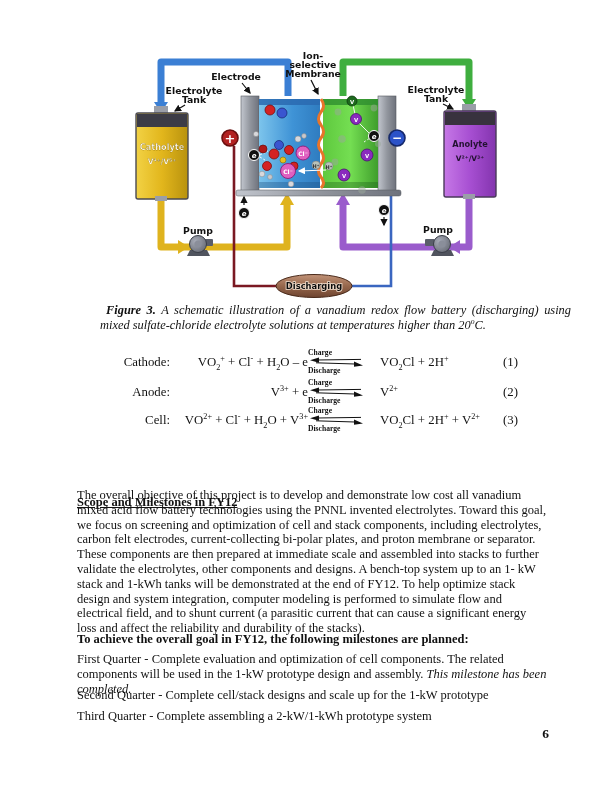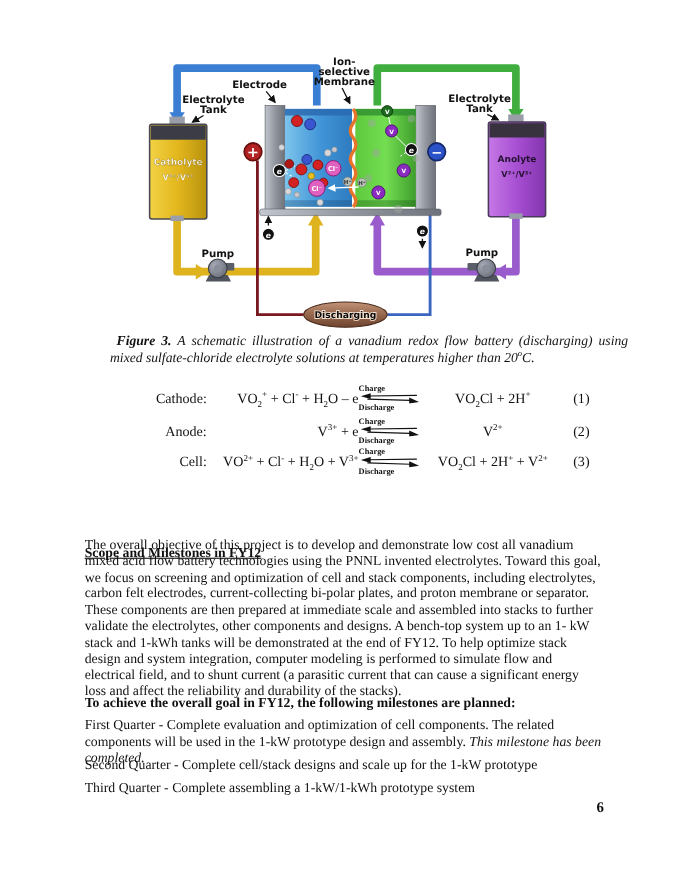--- a/index.html
+++ b/index.html
@@ -6,28 +6,28 @@
   #page{position:relative;width:612px;height:792px;background:#ffffff;margin:0 auto;
         font-family:"Liberation Serif","DejaVu Serif",serif;color:#111;overflow:hidden;}
   
   #fig-wrap{position:absolute;left:86px;top:44px;width:440px;height:258px;}
   
   #caption{position:absolute;left:77px;top:303px;width:471px;font-size:12.4px;line-height:14.9px;
            font-style:italic;text-align:justify;text-indent:6px;margin-left:23px;}
   #caption .cap-prefix{font-weight:bold;}
   #caption sup{font-size:0.62em;line-height:0;}
   
-  .eqrow{position:absolute;left:118px;width:418px;height:26px;display:flex;align-items:center;
+  .eqrow{position:absolute;left:100px;width:418px;height:26px;display:flex;align-items:center;
          font-size:12.8px;white-space:nowrap;}
   .eqrow sup,.eqrow sub{font-size:0.64em;line-height:0;}
   .eq-label{flex:0 0 70px;text-align:right;}
   .eq-lhs{flex:0 0 138px;text-align:right;}
   .eq-arrow{flex:0 0 64px;display:flex;flex-direction:column;align-items:flex-start;line-height:1;}
   .eq-arrow .arrow-word{font-size:7.6px;font-weight:bold;}
-  .eq-rhs{flex:1 1 auto;text-align:center;padding-left:8px;}
+  .eq-rhs{flex:1 1 auto;text-align:left;padding-left:8px;}
   .eq-num{flex:0 0 38px;text-align:right;}
   
   .bodyblock{position:absolute;left:77px;width:471px;font-size:12.5px;line-height:14.8px;}
   #heading{top:451px;font-weight:bold;text-decoration:underline;margin-top:44px;}
   #para1{top:488px;}
   #para2{top:632px;font-weight:bold;}
   #milestone-1{top:652px;}
   #milestone-2{top:688px;}
   #milestone-3{top:709px;}
   .it{font-style:italic;}
@@ -316,16 +316,16 @@
   <div id="heading" class="bodyblock">Scope and Milestones in FY12</div>
 
   <div id="para1" class="bodyblock">The overall objective of this project is to develop and demonstrate low cost all vanadium mixed acid flow battery technologies using the PNNL invented electrolytes. Toward this goal, we focus on screening and optimization of cell and stack components, including electrolytes, carbon felt electrodes, current-collecting bi-polar plates, and proton membrane or separator. These components are then prepared at immediate scale and assembled into stacks to further validate the electrolytes, other components and designs. A bench-top system up to an 1- kW stack and 1-kWh tanks will be demonstrated at the end of FY12. To help optimize stack design and system integration, computer modeling is performed to simulate flow and electrical field, and to shunt current (a parasitic current that can cause a significant energy loss and affect the reliability and durability of the stacks).</div>
 
   <div id="para2" class="bodyblock">To achieve the overall goal in FY12, the following milestones are planned:</div>
 
   <div id="milestone-1" class="bodyblock"><span>First Quarter - Complete evaluation and optimization of cell components. The related components will be used in the 1-kW prototype design and assembly. </span><span class="it">This milestone has been completed.</span></div>
 
   <div id="milestone-2" class="bodyblock"><span>Second Quarter - Complete cell/stack designs and scale up for the 1-kW prototype</span><span class="it"></span></div>
 
-  <div id="milestone-3" class="bodyblock"><span>Third Quarter - Complete assembling a 1-kW/1-kWh prototype system</span><span class="it"></span></div>
+  <div id="milestone-3" class="bodyblock"><span>Third Quarter - Complete assembling a 2-kW/1-kWh prototype system</span><span class="it"></span></div>
 
   <div id="page-num">6</div>
 </div>
 
 </body></html>

